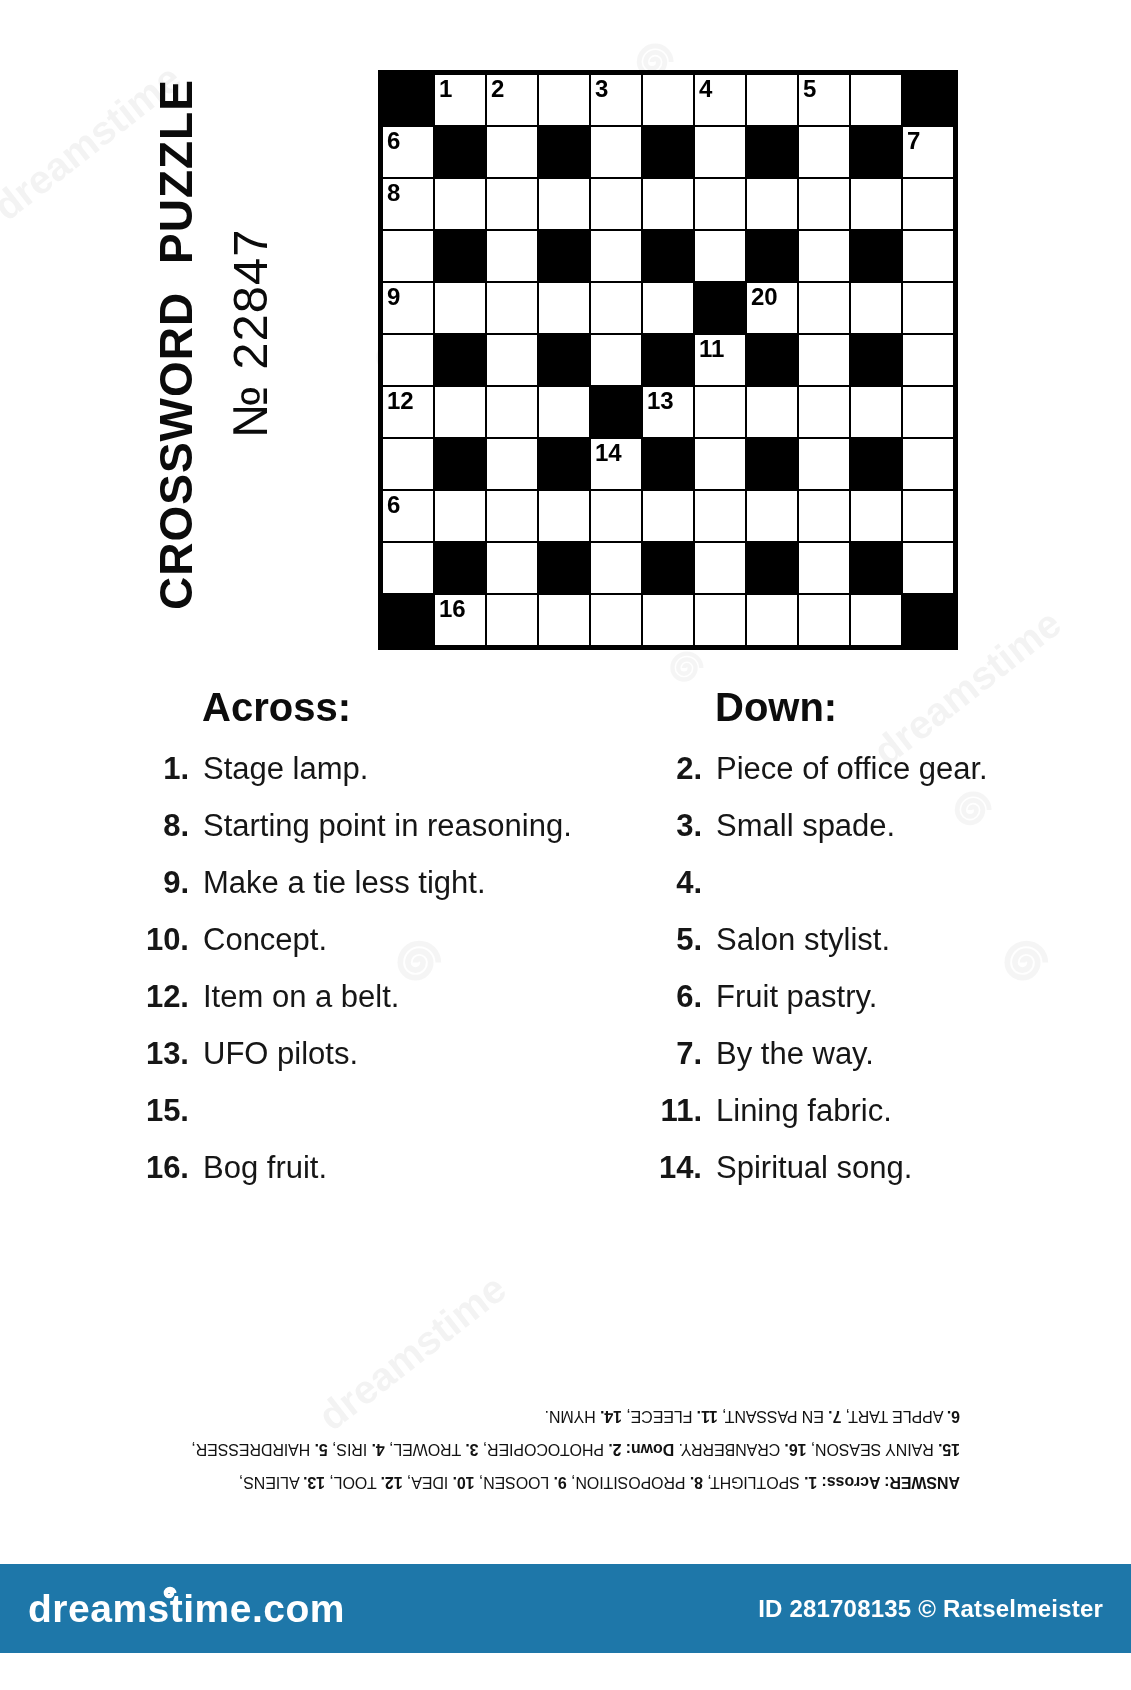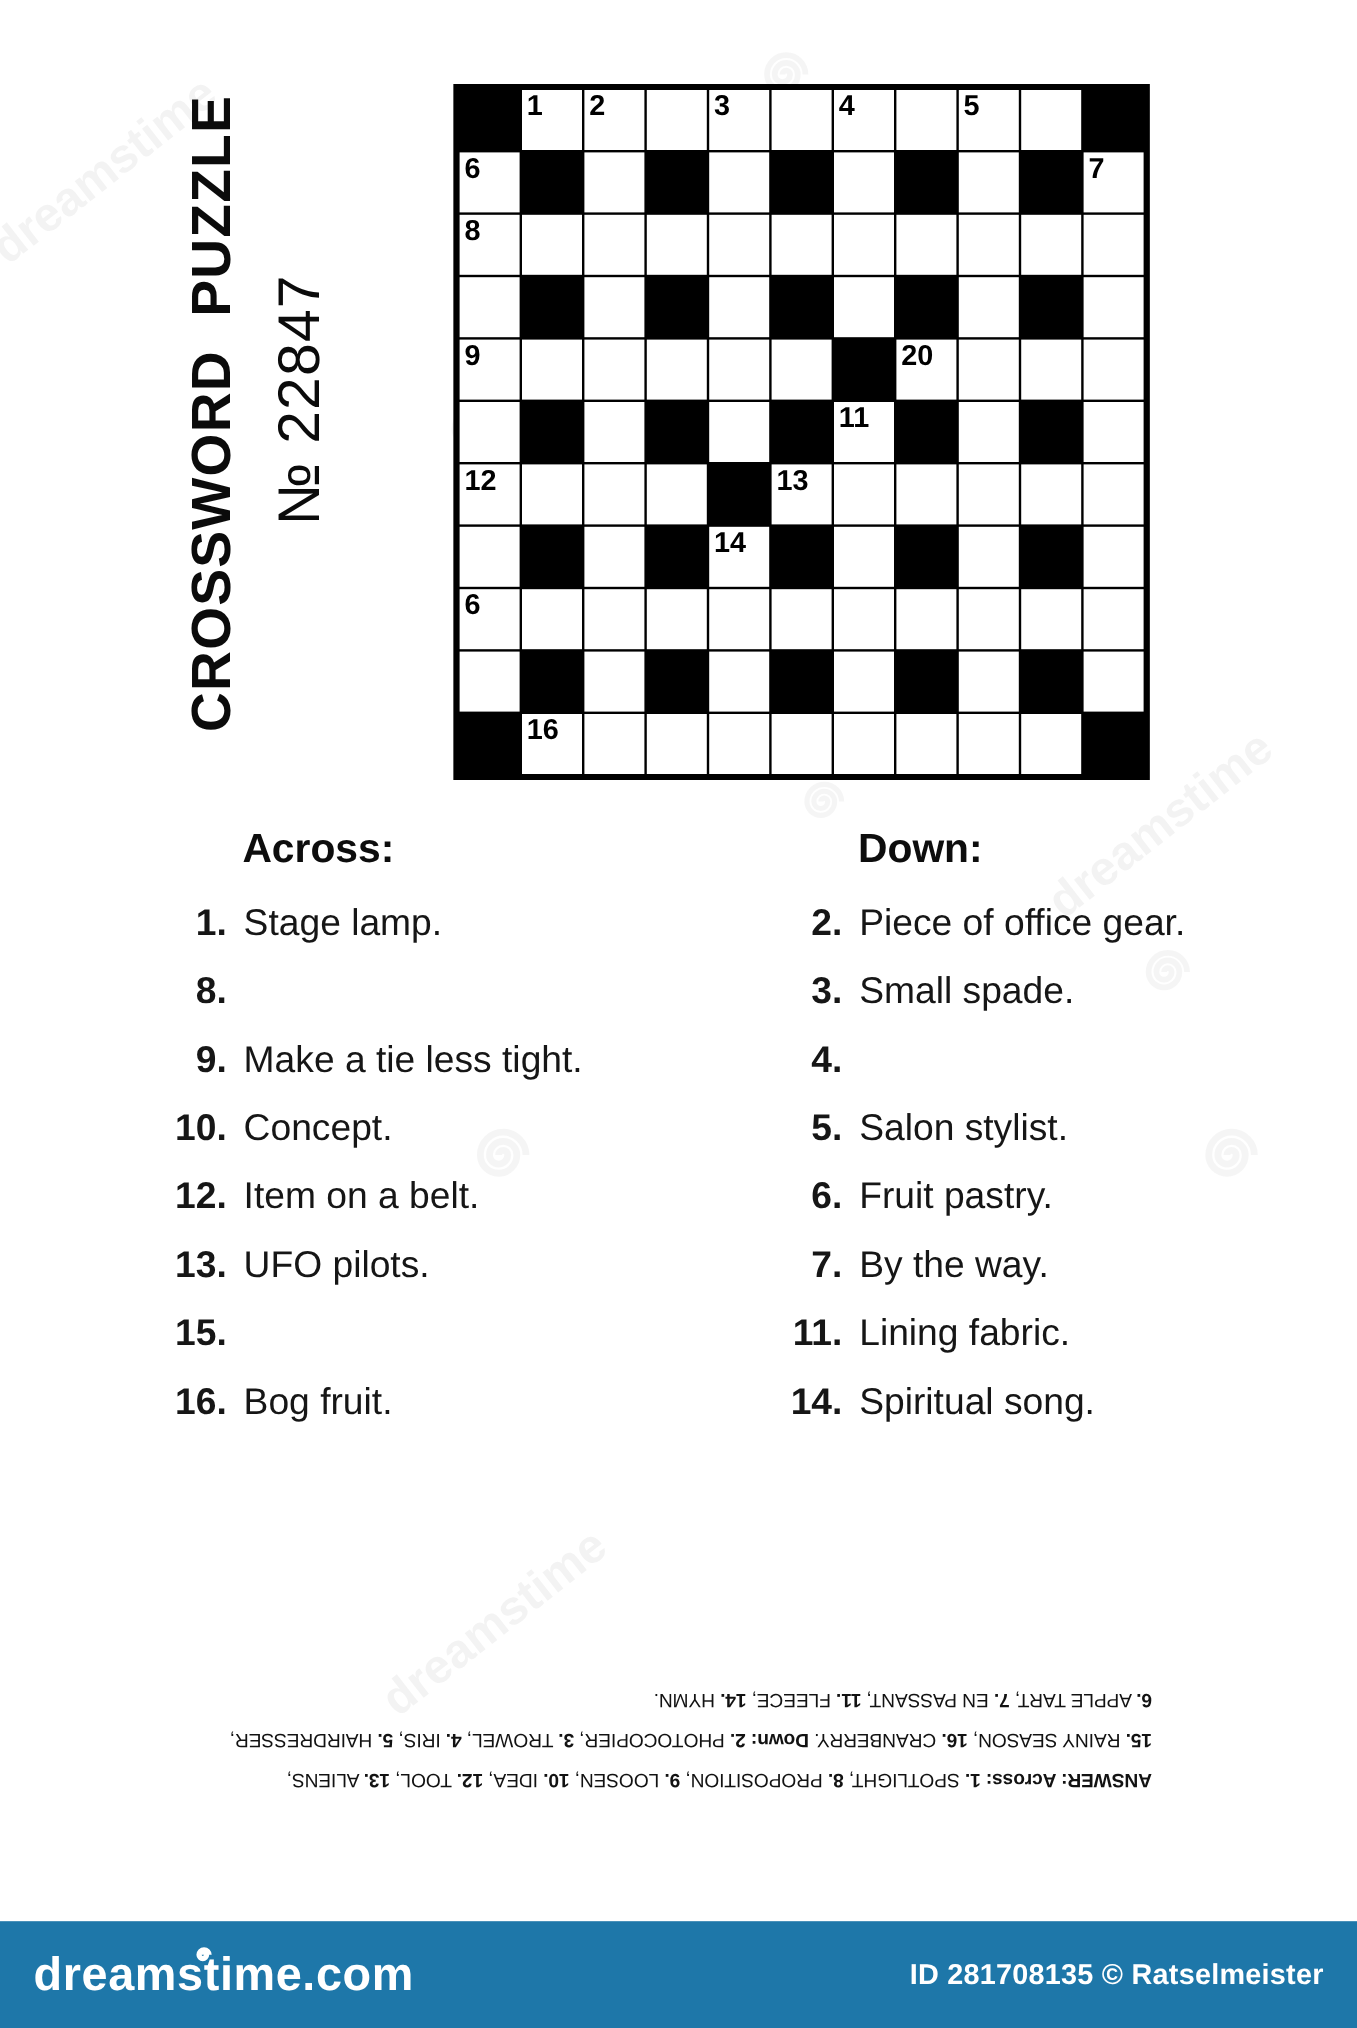--- a/index.html
+++ b/index.html
@@ -38,36 +38,36 @@
   .cell.black{background:#000;}
   .cnum{
     display:block;font-weight:bold;font-size:24px;line-height:1;
     padding:2px 0 0 4px;color:#000;
   }
   
   .clues{position:absolute;width:505px;}
   .clues.across{left:132px;top:686px;}
   .clues.down{left:645px;top:686px;}
   .clues h2{
-    margin:0 0 22px 70px;font-size:34px;line-height:42px;font-weight:bold;color:#0d0d0d;
+    margin:0 0 22px 70px;font-size:40px;line-height:42px;font-weight:bold;color:#0d0d0d;
   }
   .clue{display:flex;margin-bottom:19px;font-size:31px;line-height:38px;color:#161616;}
   .clue .n{flex:none;width:57px;text-align:right;font-weight:bold;margin-right:14px;}
   .clue .t{white-space:nowrap;text-align:center;}
   
   .answers{
     position:absolute;left:148px;top:1400px;width:812px;
     transform:rotate(180deg);
     font-size:16px;line-height:33px;letter-spacing:-0.1px;color:#121212;
   }
   .answers .aline{white-space:nowrap;}
   .answers b{font-weight:bold;}
   
   .bar{
-    position:absolute;left:0;top:1601px;width:1131px;height:89px;
+    position:absolute;left:0;top:1564px;width:1131px;height:89px;
     background:#1e77a9;display:flex;align-items:center;justify-content:space-between;
     padding:0 28px;box-sizing:border-box;color:#fff;
   }
   .brand{position:relative;font-weight:bold;font-size:39px;letter-spacing:0.5px;}
   .brand .bspiral{position:absolute;left:128px;top:-16px;}
   .credit{font-weight:bold;font-size:24px;letter-spacing:0.2px;}
 </style>
 </head>
 <body>
 
@@ -267,20 +267,21 @@
 
 <section class="clues across">
   <h2>Across:</h2>
   <div id="across-list">
       <div class="clue">
         <span class="n">1.</span>
         <span class="t">Stage lamp.</span>
       </div>
       <div class="clue">
         <span class="n">8.</span>
+        <span class="t">Starting point in reasoning.</span>
       </div>
       <div class="clue">
         <span class="n">9.</span>
         <span class="t">Make a tie less tight.</span>
       </div>
       <div class="clue">
         <span class="n">10.</span>
         <span class="t">Concept.</span>
       </div>
       <div class="clue">

